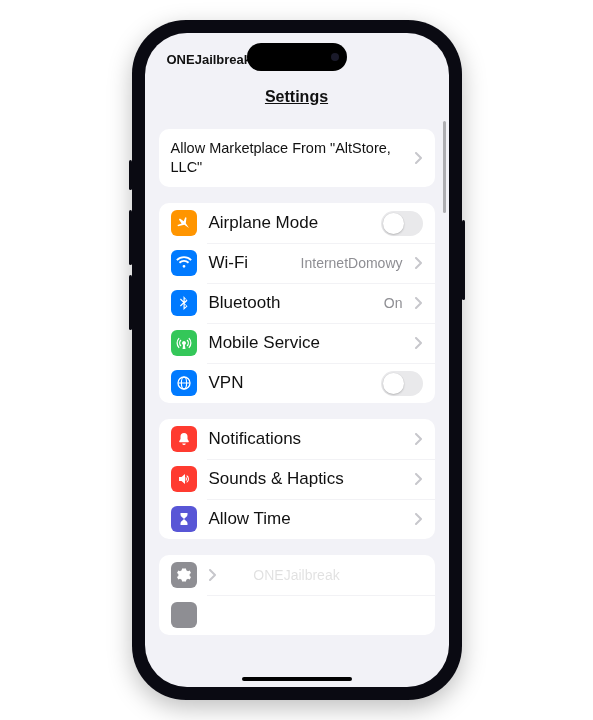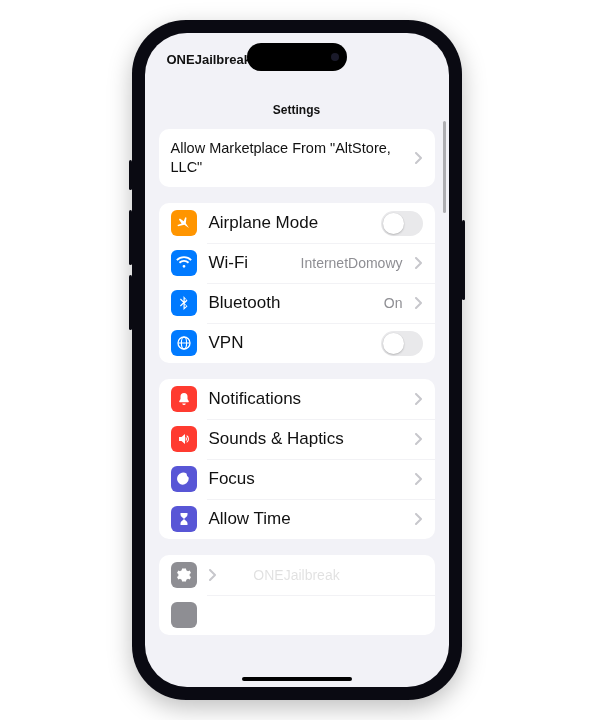--- a/index.html
+++ b/index.html
@@ -83,25 +83,26 @@
     font-weight: 600;
     z-index: 5;
   }
   .status-right { display:flex; align-items:center; gap:6px; }
   .status-right svg { display:block; }
   .header {
     position:absolute;
     top:44px; left:0; right:0;
     height:40px;
     display:flex;
-    align-items:flex-end;
+    align-items:center;
     justify-content:center;
-    font-size:12px;
+    font-size:16px;
     font-weight:600;
     z-index:3;
+    text-decoration:underline;
   }
   .content {
     position:absolute;
     top:84px; left:0; right:0; bottom:0;
     overflow:hidden;
     padding: 0 14px;
   }
   .scrollhint {
     position:absolute;
     right:3px;
@@ -294,20 +295,33 @@
           </span>
           <span class="label">Bluetooth</span>
           <span class="detail">On</span>
           <span class="chevron">
               <svg viewBox="0 0 8 12">
                 <path d="M1 1l5 5-5 5" stroke="#c7c7cc" stroke-width="2" fill="none" stroke-linecap="round" stroke-linejoin="round"></path>
               </svg>
             </span>
         </div>
 
+        <div class="row">
+          <span class="icon" style="background:#34c759">
+            <svg viewBox="0 0 16 16">
+                <path d="M8 6a2 2 0 00-.8 3.8L6.5 14h3L8.8 9.8A2 2 0 008 6zM4.5 4.5a5 5 0 000 7l.9-.9a3.7 3.7 0 010-5.2l-.9-.9zm7 0l-.9.9a3.7 3.7 0 010 5.2l.9.9a5 5 0 000-7zM2.7 2.7a7.5 7.5 0 000 10.6l.9-.9a6.2 6.2 0 010-8.8l-.9-.9zm10.6 0l-.9.9a6.2 6.2 0 010 8.8l.9.9a7.5 7.5 0 000-10.6z" fill="#fff"></path>
+              </svg>
+          </span>
+          <span class="label">Mobile Service</span>
+          <span class="chevron">
+              <svg viewBox="0 0 8 12">
+                <path d="M1 1l5 5-5 5" stroke="#c7c7cc" stroke-width="2" fill="none" stroke-linecap="round" stroke-linejoin="round"></path>
+              </svg>
+            </span>
+        </div>
 
 
         <div class="row">
           <span class="icon" style="background:#007aff">
             <svg viewBox="0 0 16 16">
                 <circle cx="8" cy="8" r="6" fill="none" stroke="#fff" stroke-width="1.3"></circle>
                 <ellipse cx="8" cy="8" rx="2.6" ry="6" fill="none" stroke="#fff" stroke-width="1.1"></ellipse>
                 <line x1="2" y1="8" x2="14" y2="8" stroke="#fff" stroke-width="1.1"></line>
               </svg>
           </span>
@@ -339,33 +353,20 @@
               </svg>
           </span>
           <span class="label">Sounds &amp; Haptics</span>
           <span class="chevron">
               <svg viewBox="0 0 8 12">
                 <path d="M1 1l5 5-5 5" stroke="#c7c7cc" stroke-width="2" fill="none" stroke-linecap="round" stroke-linejoin="round"></path>
               </svg>
             </span>
         </div>
 
-        <div class="row">
-          <span class="icon" style="background:#5856d6">
-            <svg viewBox="0 0 16 16">
-                <path d="M10.5 2.5A6 6 0 004 13a6 6 0 008.5-6.8 4.5 4.5 0 01-2-3.7z" fill="#fff"></path>
-              </svg>
-          </span>
-          <span class="label">Focus</span>
-          <span class="chevron">
-              <svg viewBox="0 0 8 12">
-                <path d="M1 1l5 5-5 5" stroke="#c7c7cc" stroke-width="2" fill="none" stroke-linecap="round" stroke-linejoin="round"></path>
-              </svg>
-            </span>
-        </div>
 
         <div class="row">
           <span class="icon" style="background:#5856d6">
             <svg viewBox="0 0 16 16">
                 <path d="M4.5 2h7v1.5c0 1.5-1.2 2.8-2.5 3.5L8 8l1 1c1.3.7 2.5 2 2.5 3.5V14h-7v-1.5c0-1.5 1.2-2.8 2.5-3.5L8 8 7 7C5.7 6.3 4.5 5 4.5 3.5V2z" fill="#fff"></path>
               </svg>
           </span>
           <span class="label">Allow Time</span>
           <span class="chevron">
               <svg viewBox="0 0 8 12">

